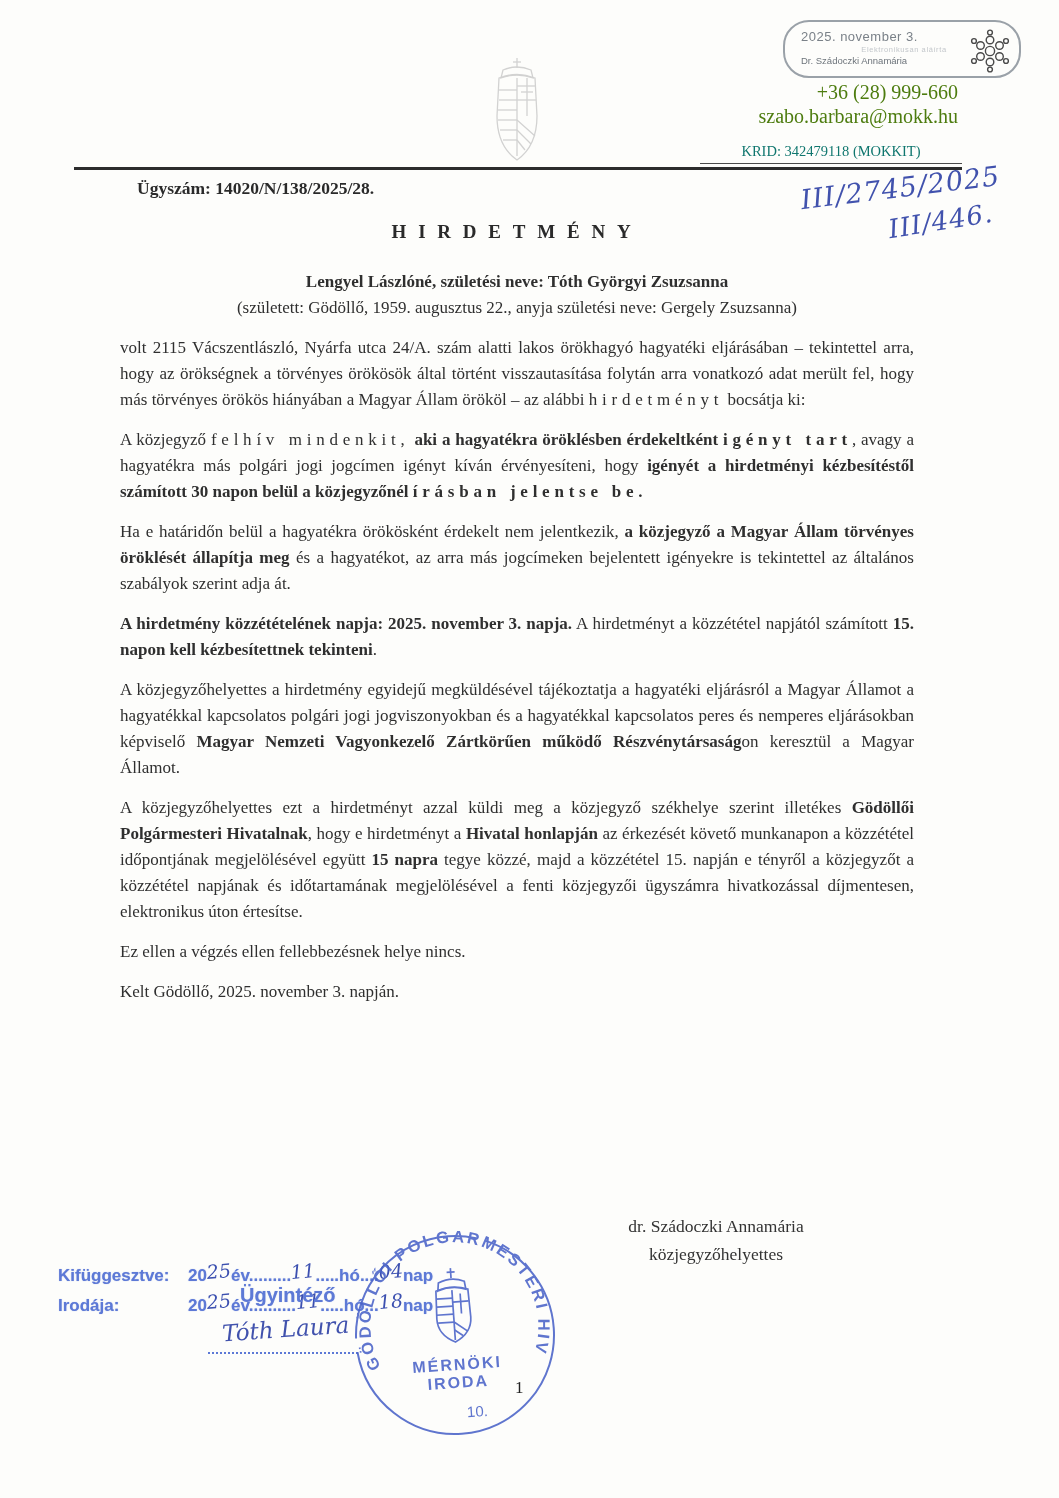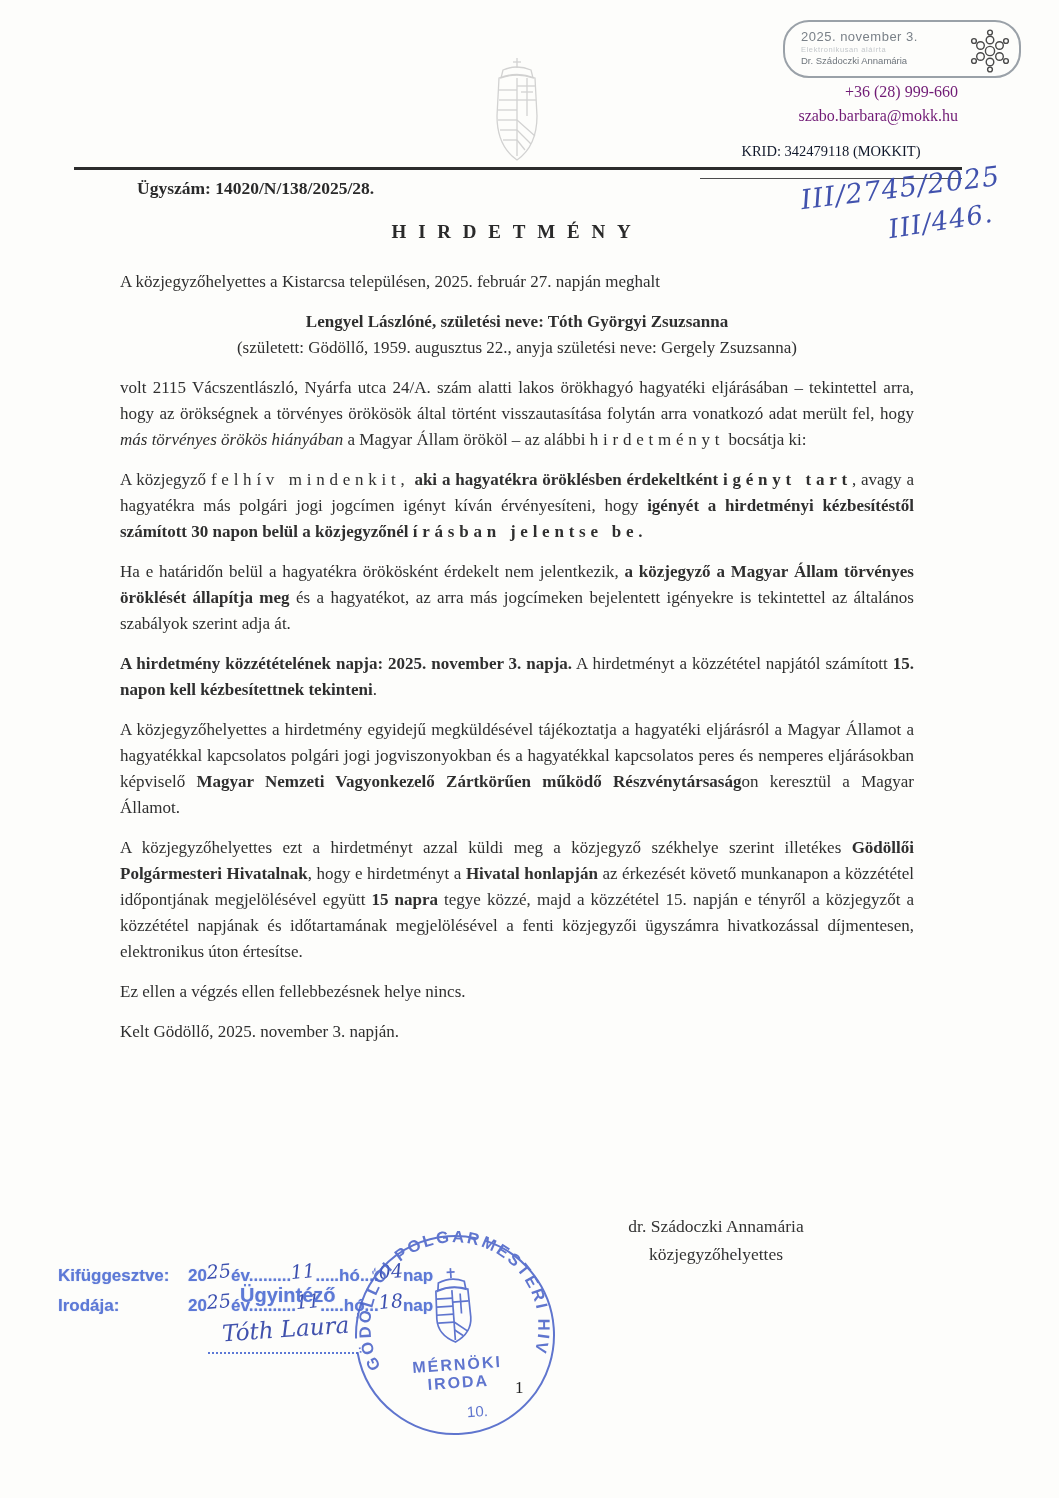--- a/index.html
+++ b/index.html
@@ -18,40 +18,40 @@
   .letterhead .b{font-weight:bold;}
   .crest-grey{position:absolute;left:483px;top:56px;opacity:.75;}
   
   .date-stamp{
     position:absolute;left:783px;top:20px;width:238px;height:58px;
     border:2px solid #9aa1a8;border-radius:26px;
     box-sizing:border-box;padding:7px 12px 0 16px;
     color:#6d757c;
   }
   .date-stamp .d1{font-family:"Liberation Sans",sans-serif;font-size:13px;letter-spacing:.5px;color:#7a8188;}
-  .date-stamp .d2{font-family:"Liberation Sans",sans-serif;font-size:7.5px;color:#c3c7cb;letter-spacing:.6px;margin-top:1px;}
+  .date-stamp .d2{font-family:"Liberation Sans",sans-serif;font-size:7.5px;color:#c3c7cb;letter-spacing:.6px;margin-top:1px;text-align:center;}
   .date-stamp .d3{font-family:"Liberation Sans",sans-serif;font-size:9.5px;color:#6d747b;margin-top:1px;}
   .mokk-emblem{position:absolute;right:8px;top:7px;}
-  .contact{position:absolute;left:690px;top:80px;width:268px;text-align:right;font-size:16px;line-height:24px;color:#701a75;}
-  .krid{position:absolute;left:700px;top:143px;width:262px;text-align:center;font-size:14.5px;color:#0f172a;border-bottom:1.5px solid #4b4b4b;padding-bottom:18px;}
+  .contact{position:absolute;left:690px;top:80px;width:268px;text-align:right;font-size:20px;line-height:24px;color:#4d7c0f;}
+  .krid{position:absolute;left:700px;top:143px;width:262px;text-align:center;font-size:14.5px;color:#0f766e;border-bottom:1.5px solid #4b4b4b;padding-bottom:3px;}
   .rule{position:absolute;left:74px;top:167px;width:888px;height:2.5px;background:#2c2c2c;}
   
   .case-number{position:absolute;left:137px;top:178px;font-size:17.5px;font-weight:bold;color:#2a2a2a;}
   .handwriting{font-family:"DejaVu Serif",serif;font-style:italic;color:#4152ad;}
   .hw-ref1{position:absolute;left:800px;top:172px;font-size:27px;transform:rotate(-7deg);letter-spacing:1px;}
   .hw-ref2{position:absolute;left:888px;top:206px;font-size:26px;transform:rotate(-9deg);letter-spacing:1px;}
   
   .content{position:absolute;left:120px;top:219px;width:794px;font-size:17px;line-height:26px;color:#2f2f2f;}
   .content p{margin:0 0 14px 0;text-align:justify;}
   .content p.left{text-align:left;}
   .content p.center{text-align:center;margin-bottom:0;}
   .content p.center.gap{margin-bottom:14px;}
   .doc-title{text-align:center;font-size:19px;font-weight:bold;letter-spacing:.62em;margin:0 0 24px 0;color:#2a2a2a;}
   .run.bold{font-weight:bold;}
-  .run.italic{font-style:italic;margin-top:24px;}
+  .run.italic{margin-top:24px;}
   .run.spaced{letter-spacing:.28em;}
   .run.bold.spaced{letter-spacing:.28em;}
   .kelt{margin-top:6px;font-family:Liberation Serif, serif;}
   
   .signature{position:absolute;left:596px;top:1212px;width:240px;text-align:center;font-size:17.5px;line-height:28px;color:#333;}
   
   .posting{position:absolute;left:58px;top:1260px;font-family:"Liberation Sans",sans-serif;color:#5d79d6;font-weight:bold;font-size:17px;line-height:29px;text-shadow:0 0 1px rgba(93,121,214,.55);}
   .posting .row{white-space:nowrap;}
   .posting .lbl{display:inline-block;width:130px;}
   .posting .hand{font-family:"DejaVu Serif",serif;font-style:italic;font-weight:normal;color:#3c50b0;font-size:19px;text-shadow:none;display:inline-block;transform:rotate(-5deg) translateY(-3px);}
@@ -120,21 +120,20 @@
   <div class="krid">KRID: 342479118 (MOKKIT)</div>
   <div class="rule"></div>
 
   <div class="case-number">Ügyszám: 14020/N/138/2025/28.</div>
 
   <div class="handwriting hw-ref1">III/2745/2025</div>
   <div class="handwriting hw-ref2">III/446.</div>
 
   <div class="content">
     <h1 class="doc-title">HIRDETMÉNY</h1>
-    <p class="left"><span class="run">A közjegyzőhelyettes a Kistarcsa településen, 2025. február 27. napján meghalt</span></p>
     <p class="center"><span class="run bold">Lengyel Lászlóné, születési neve: Tóth Györgyi Zsuzsanna</span></p>
     <p class="center gap"><span class="run">(született: Gödöllő, 1959. augusztus 22., anyja születési neve: Gergely Zsuzsanna)</span></p>
     <p><span class="run">volt 2115 Vácszentlászló, Nyárfa utca 24/A. szám alatti lakos örökhagyó hagyatéki eljárásában – tekintettel arra, hogy az örökségnek a törvényes örökösök által történt visszautasítása folytán arra vonatkozó adat merült fel, hogy </span><span class="run italic">más törvényes örökös hiányában</span><span class="run"> a Magyar Állam örököl – az alábbi </span><span class="run spaced">hirdetményt</span><span class="run"> bocsátja ki:</span></p>
     <p><span class="run">A közjegyző </span><span class="run spaced">felhív mindenkit,</span><span class="run"> </span><span class="run bold">aki a hagyatékra öröklésben érdekeltként </span><span class="run bold spaced">igényt tart</span><span class="run">, avagy a hagyatékra más polgári jogi jogcímen igényt kíván érvényesíteni, hogy </span><span class="run bold">igényét a hirdetményi kézbesítéstől számított 30 napon belül a közjegyzőnél </span><span class="run bold spaced">írásban jelentse be.</span></p>
     <p><span class="run">Ha e határidőn belül a hagyatékra örökösként érdekelt nem jelentkezik, </span><span class="run bold">a közjegyző a Magyar Állam törvényes öröklését állapítja meg</span><span class="run"> és a hagyatékot, az arra más jogcímeken bejelentett igényekre is tekintettel az általános szabályok szerint adja át.</span></p>
     <p><span class="run bold">A hirdetmény közzétételének napja: 2025. november 3. napja.</span><span class="run"> A hirdetményt a közzététel napjától számított </span><span class="run bold">15. napon kell kézbesítettnek tekinteni</span><span class="run">.</span></p>
     <p><span class="run">A közjegyzőhelyettes a hirdetmény egyidejű megküldésével tájékoztatja a hagyatéki eljárásról a Magyar Államot a hagyatékkal kapcsolatos polgári jogi jogviszonyokban és a hagyatékkal kapcsolatos peres és nemperes eljárásokban képviselő </span><span class="run bold">Magyar Nemzeti Vagyonkezelő Zártkörűen működő Részvénytársaság</span><span class="run">on keresztül a Magyar Államot.</span></p>
     <p><span class="run">A közjegyzőhelyettes ezt a hirdetményt azzal küldi meg a közjegyző székhelye szerint illetékes </span><span class="run bold">Gödöllői Polgármesteri Hivatalnak</span><span class="run">, hogy e hirdetményt a </span><span class="run bold">Hivatal honlapján</span><span class="run"> az érkezését követő munkanapon a közzététel időpontjának megjelölésével együtt </span><span class="run bold">15 napra</span><span class="run"> tegye közzé, majd a közzététel 15. napján e tényről a közjegyzőt a közzététel napjának és időtartamának megjelölésével a fenti közjegyzői ügyszámra hivatkozással díjmentesen, elektronikus úton értesítse.</span></p>
     <p><span class="run">Ez ellen a végzés ellen fellebbezésnek helye nincs.</span></p>
     <p class="kelt"><span class="run">Kelt Gödöllő, 2025. november 3. napján.</span></p>

